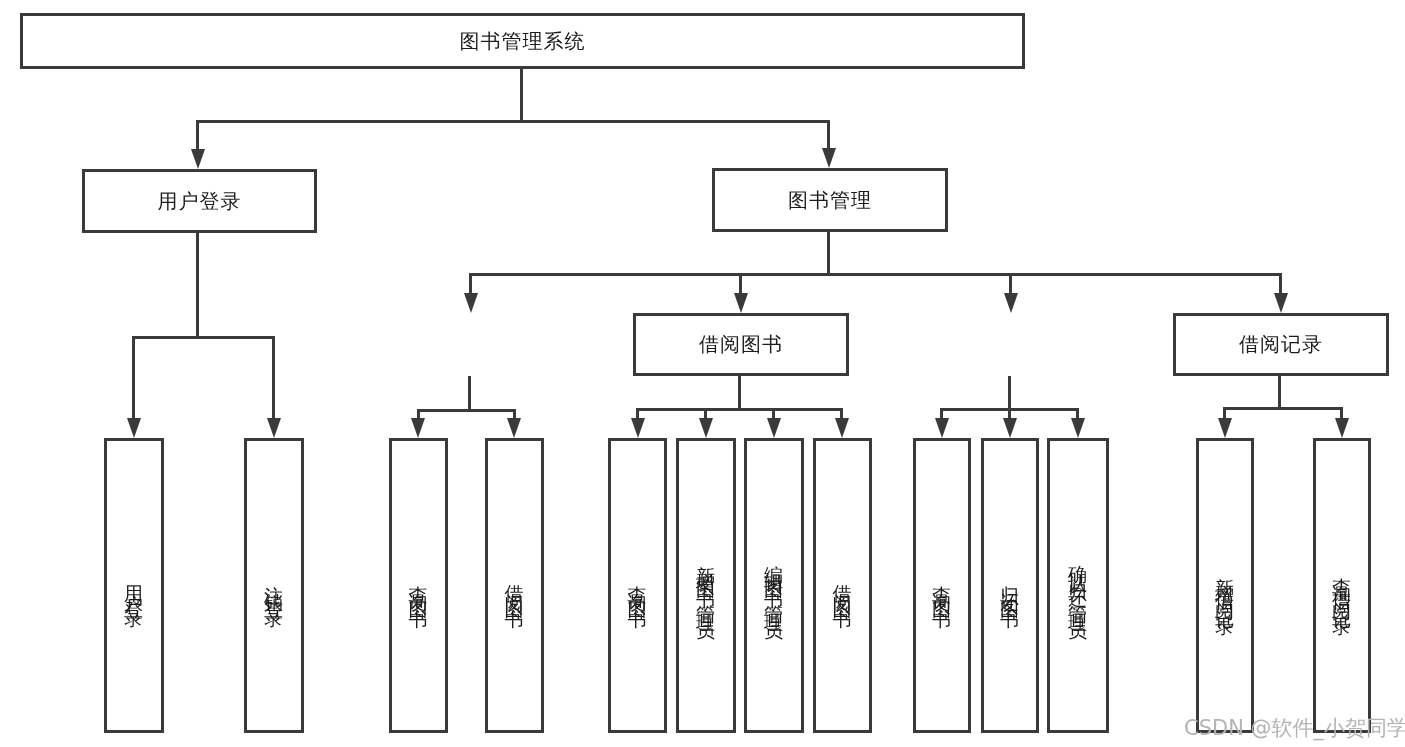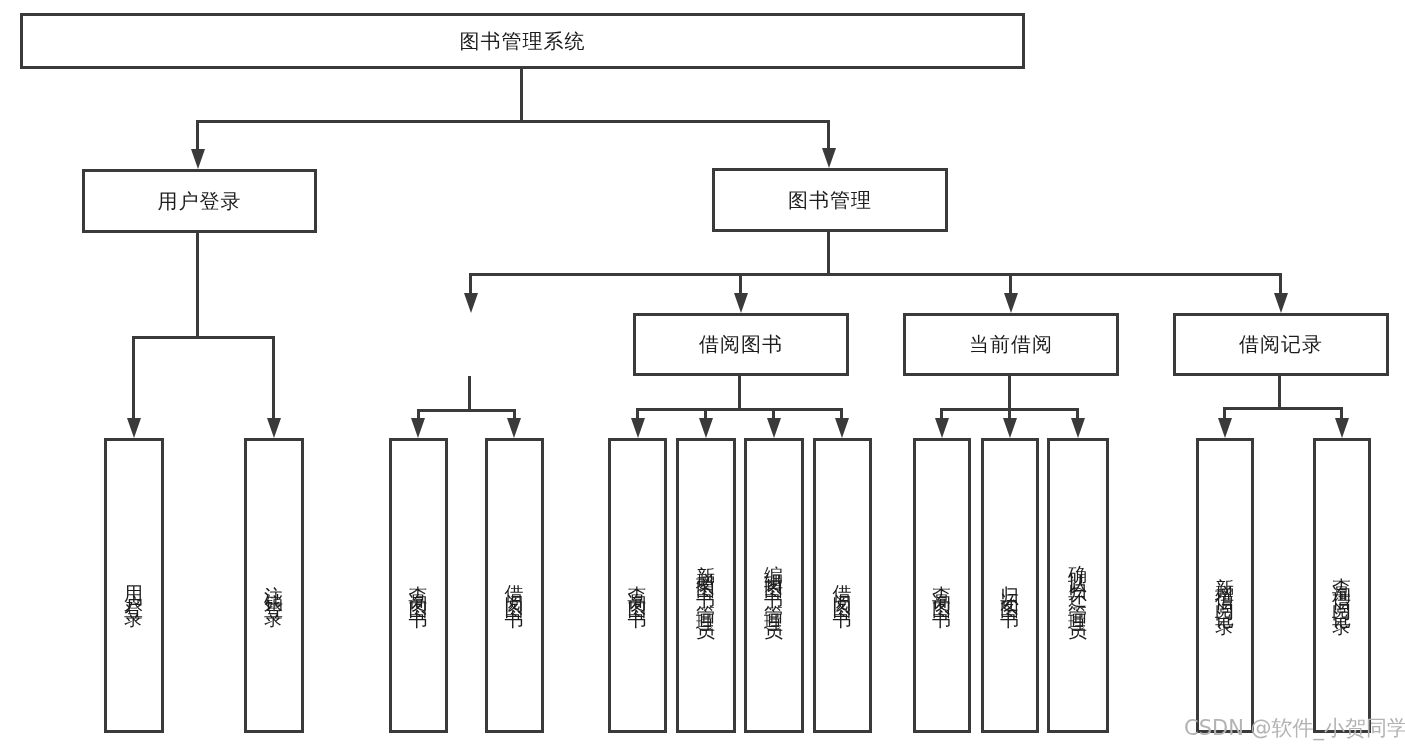--- a/index.html
+++ b/index.html
@@ -105,23 +105,20 @@
   <div class="vline" style="left:739px; top:273px; height:26px;"></div>
   <div class="arrow" style="left:734px; top:293px;"></div>
   <div class="vline" style="left:1009px; top:273px; height:26px;"></div>
   <div class="arrow" style="left:1004px; top:293px;"></div>
   <div class="vline" style="left:1279px; top:273px; height:26px;"></div>
   <div class="arrow" style="left:1274px; top:293px;"></div>
 
   <div class="box" style="left:633px; top:313px; width:216px; height:63px;">
     <span class="hlabel">借阅图书</span>
   </div>
-  <div class="box" style="left:903px; top:313px; width:216px; height:63px;">
-    <span class="hlabel">当前借阅</span>
-  </div>
   <div class="box" style="left:1173px; top:313px; width:216px; height:63px;">
     <span class="hlabel">借阅记录</span>
   </div>
 
   <div class="vline" style="left:468px; top:376px; height:33px;"></div>
   <div class="hline" style="left:417px; top:409px; width:99px;"></div>
   <div class="vline" style="left:417px; top:409px; height:15px;"></div>
   <div class="arrow" style="left:411px; top:418px;"></div>
   <div class="vline" style="left:513px; top:409px; height:15px;"></div>
   <div class="arrow" style="left:507px; top:418px;"></div>

